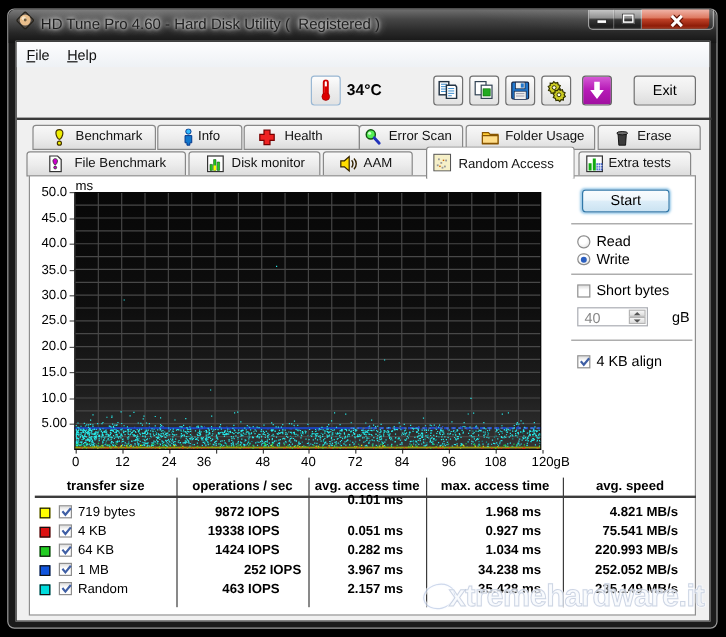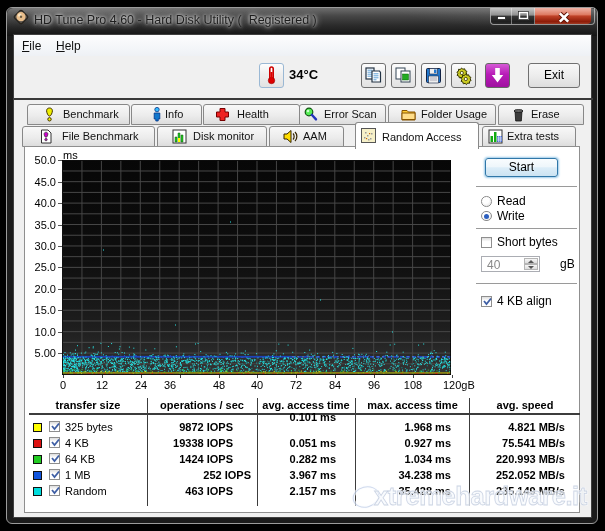--- a/index.html
+++ b/index.html
@@ -325,21 +325,21 @@
       <div class="hdr" style="left:127px;width:100px">operations / sec</div>
       <div class="hdr" style="left:236px;width:90px">avg. access time</div>
       <div class="hdr" style="left:340px;width:95px">max. access time</div>
       <div class="hdr" style="left:450px;width:100px">avg. speed</div>
       <div class="abs" style="left:4px;top:266px;width:551px;height:2px;background:#3c3c3c"></div>
       <div class="sq" style="top:276px;background:#ffff00"></div>
         <div class="cb" style="left:24px;top:274px"></div>
         <svg class="abs" style="left:25px;top:274px" width="11" height="11" viewBox="0 0 11 11">
           <path d="M2 5l2.5 3L9 2.5" fill="none" stroke="#3f5fa5" stroke-width="1.8"></path>
         </svg>
-        <div class="rowlab" style="top:274px">325 bytes</div>
+        <div class="rowlab" style="top:274px">719 bytes</div>
         <div class="num" style="right:346px;top:274px">9872 IOPS</div>
         <div class="num" style="right:243px;top:264px">0.101 ms</div>
         <div class="num" style="right:128px;top:274px">1.968 ms</div>
         <div class="num" style="right:14px;top:274px">4.821 MB/s</div>
         <div class="sq" style="top:292px;background:#dd1111"></div>
         <div class="cb" style="left:24px;top:290px"></div>
         <svg class="abs" style="left:25px;top:290px" width="11" height="11" viewBox="0 0 11 11">
           <path d="M2 5l2.5 3L9 2.5" fill="none" stroke="#3f5fa5" stroke-width="1.8"></path>
         </svg>
         <div class="rowlab" style="top:290px">4 KB</div>

